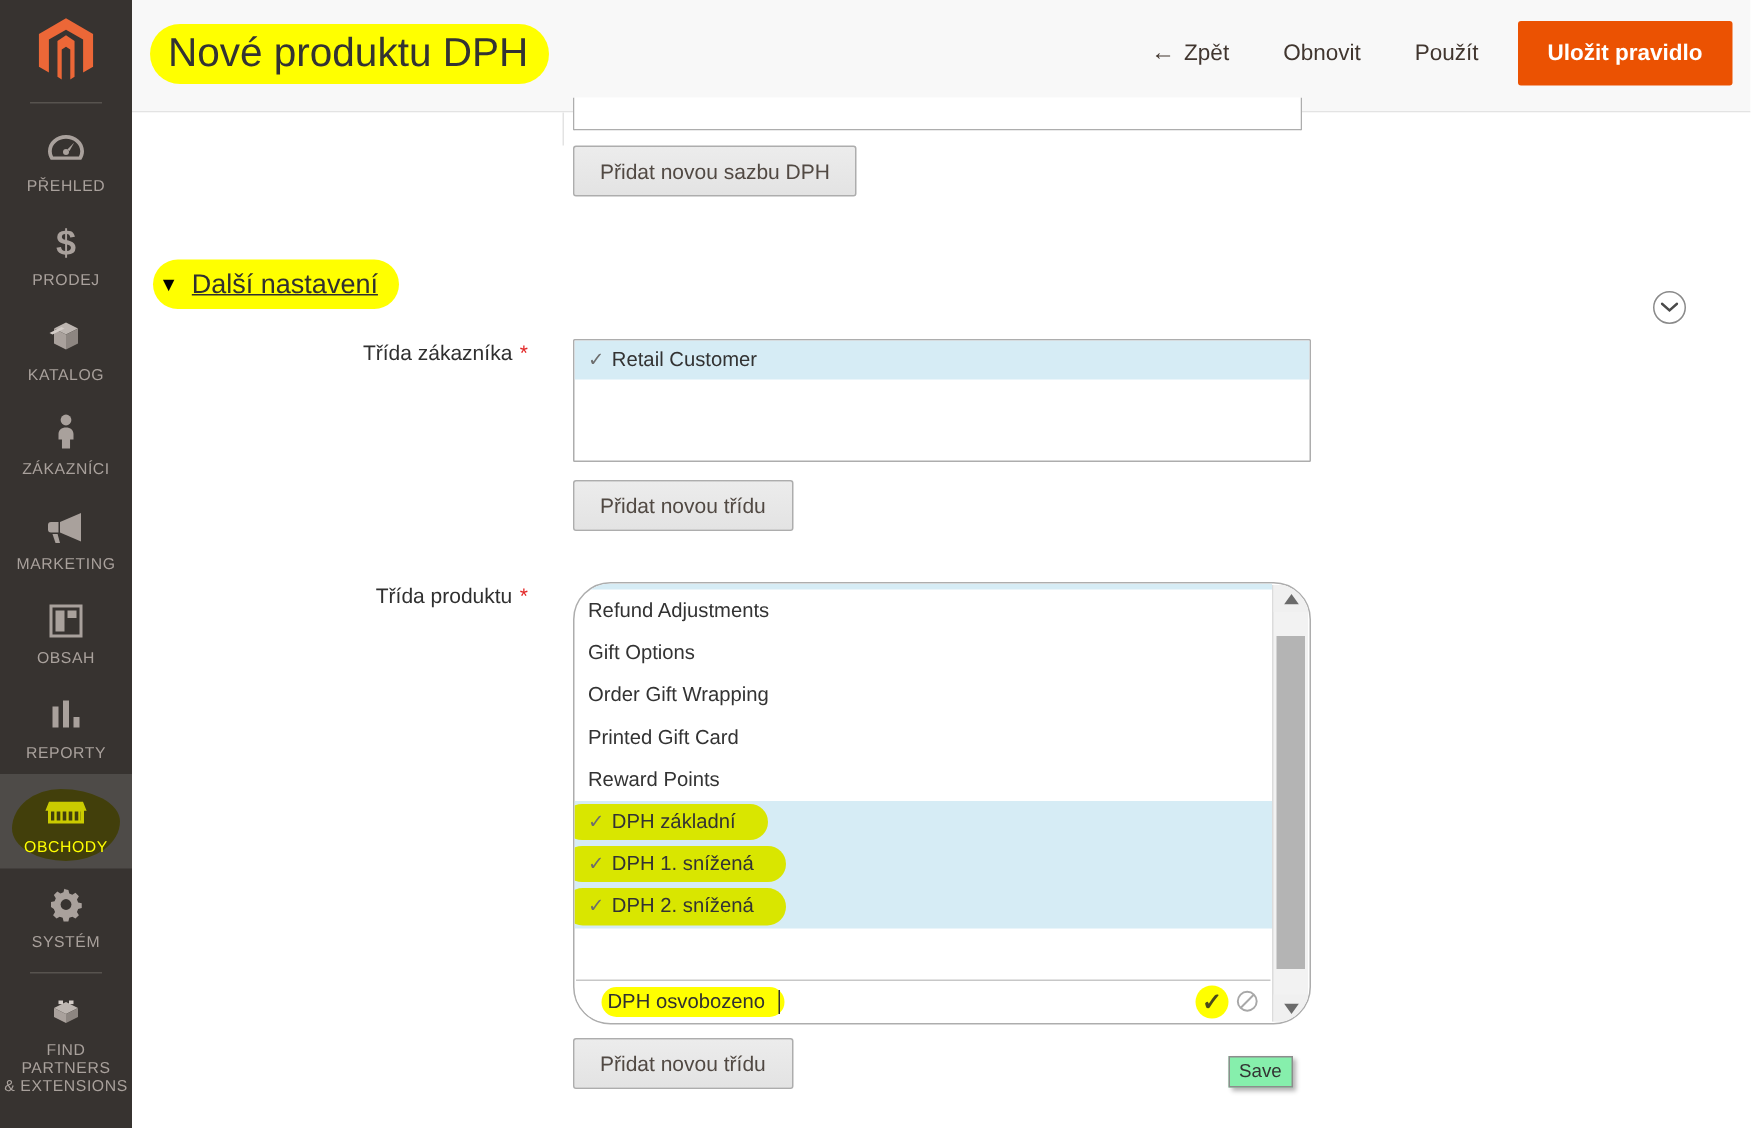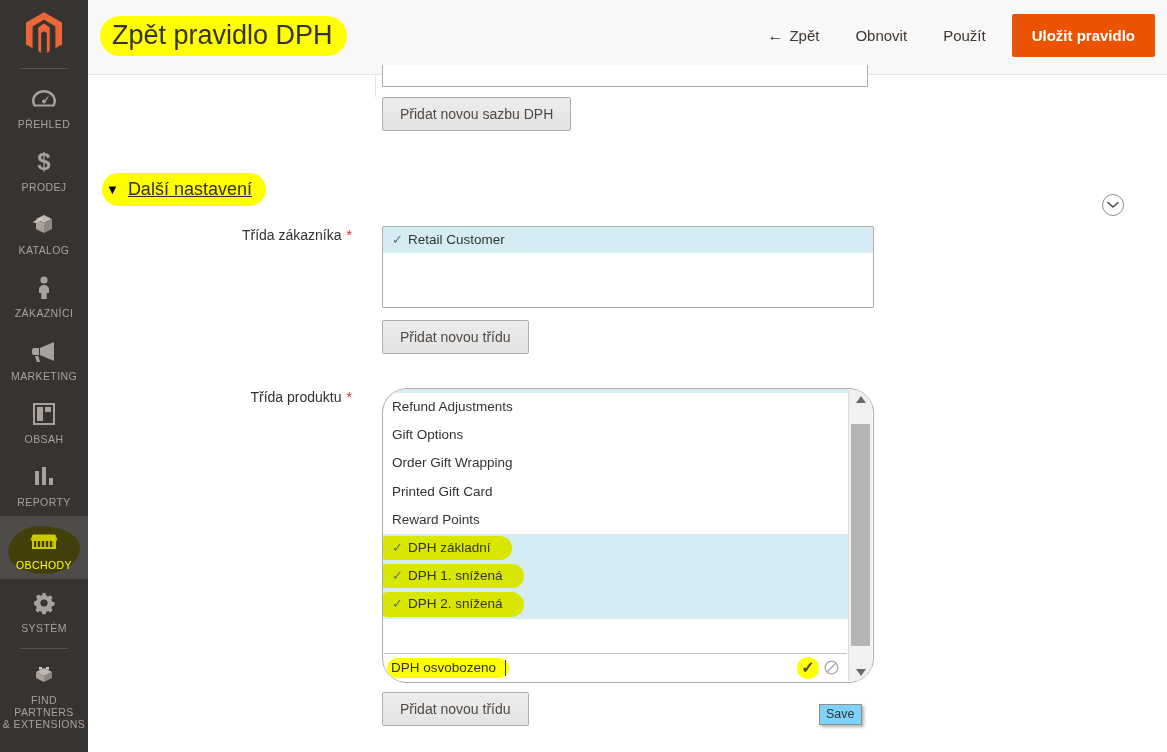--- a/index.html
+++ b/index.html
@@ -172,21 +172,21 @@
   }
   .prod-list .ms-option { line-height: 28.2px; }
   .prod-top-strip { height: 4px; background:#d6ecf5; }
 
   .edit-row {
     position: absolute; left: 1px; right: 26px; bottom: 1px;
     height: 28px; background: #fff;
     border-top: 1px solid #c7c7c7;
     display: flex; align-items: center;
   }
-  .edit-input-wrap { position: relative; flex: 1; height: 22px; margin-left: 2px; text-decoration: underline; }
+  .edit-input-wrap { position: relative; flex: 1; height: 22px; margin-left: 16px; text-decoration: underline; }
   .edit-hl {
     position: absolute; left: 1px; top: 1px; width: 122px; height: 20px;
     background: #ffff00; border-radius: 11px; z-index: 0;
   }
   .edit-input {
     position: absolute; left: 0; top: 0; width: 100%; height: 22px;
     border: none; background: transparent; outline: none;
     font-family: inherit; font-size: 13.5px; color: #303030;
     padding-left: 5px; z-index: 1;
   }
@@ -218,21 +218,21 @@
   .sb-thumb {
     position: absolute; left: 2px; right: 2px; top: 16px; height: 222px;
     background: #b4b4b4; cursor: pointer;
   }
 
   .btn-add-class-2 { position: absolute; left: 294px; top: 617px; }
 
   
   .tooltip {
     position: absolute; left: 731px; top: 629px;
-    background: #7dd3fc; border: 1px solid #8d8d8d;
+    background: #86efac; border: 1px solid #8d8d8d;
     box-shadow: 2px 2px 3px rgba(0,0,0,.3);
     font-size: 12.5px; color: #333;
     padding: 2px 6px 3px 6px;
   }
 </style>
 </head>
 <body>
 
 <div id="app">
 
@@ -357,21 +357,21 @@
       </span>
       <span class="lbl">FIND PARTNERS</span>
       <span class="lbl" style="margin-top:0;">&amp; EXTENSIONS</span>
     </div>
   </div>
 
   <div class="page-header">
     <div class="page-title-wrap">
       <div class="page-title">
         <span class="hl"></span>
-        <span class="tx">Zpět pravidlo DPH</span>
+        <span class="tx">Nové produktu DPH</span>
       </div>
     </div>
 
     <div class="header-actions">
       <button class="hdr-btn">
         <span class="arrow">←</span><span>Zpět</span>
       </button>
       <button class="hdr-btn">Obnovit</button>
       <button class="hdr-btn">Použít</button>
       <button class="hdr-btn primary">Uložit pravidlo</button>

